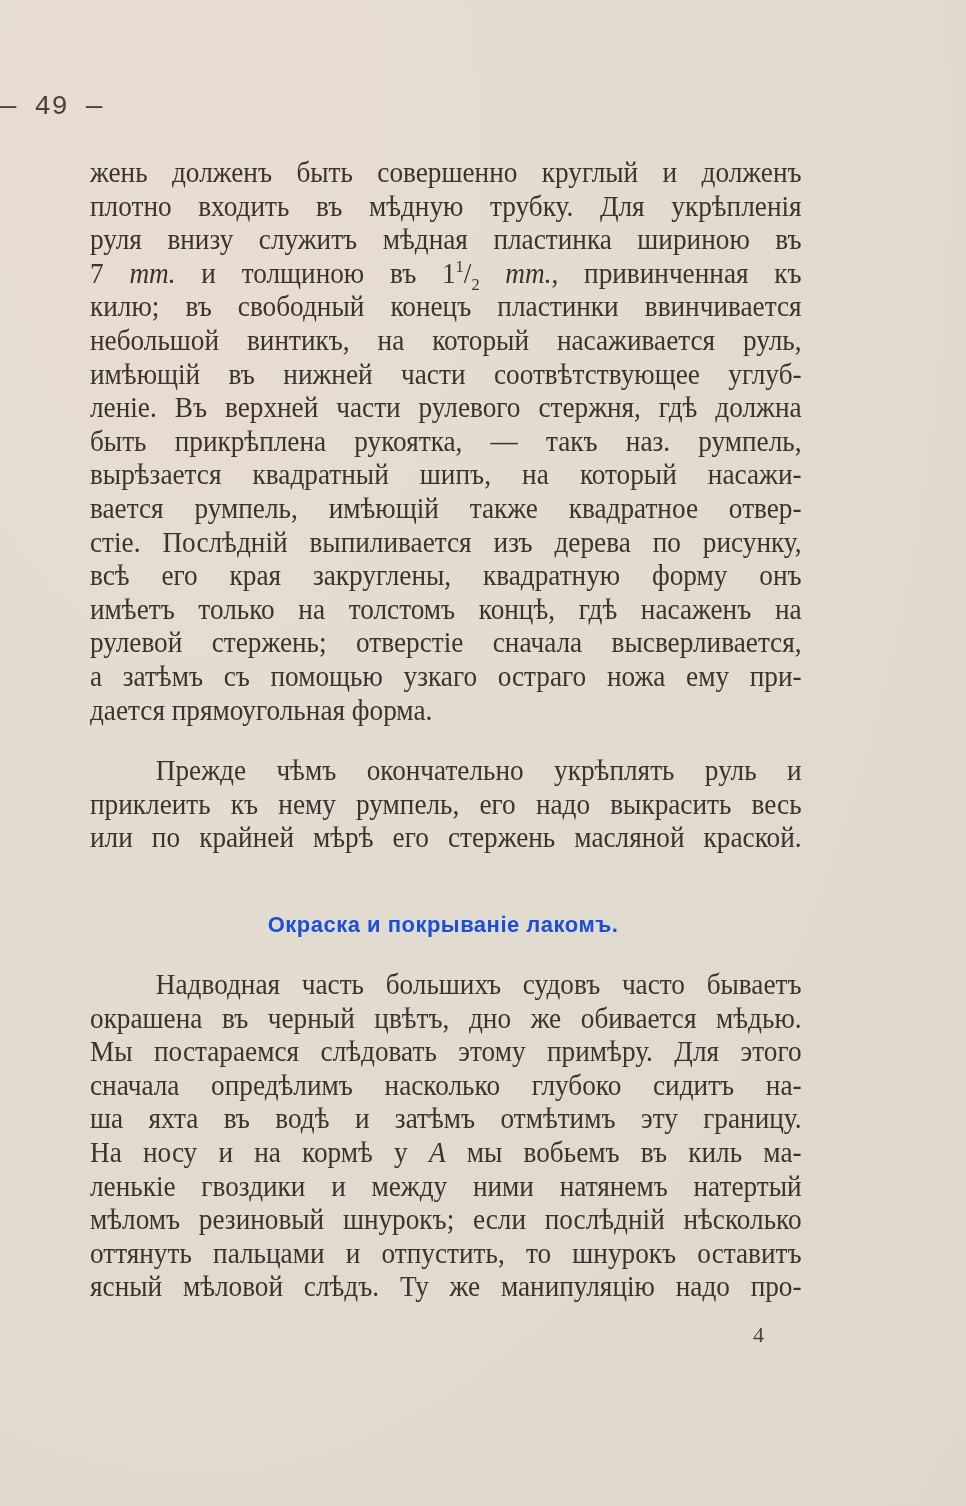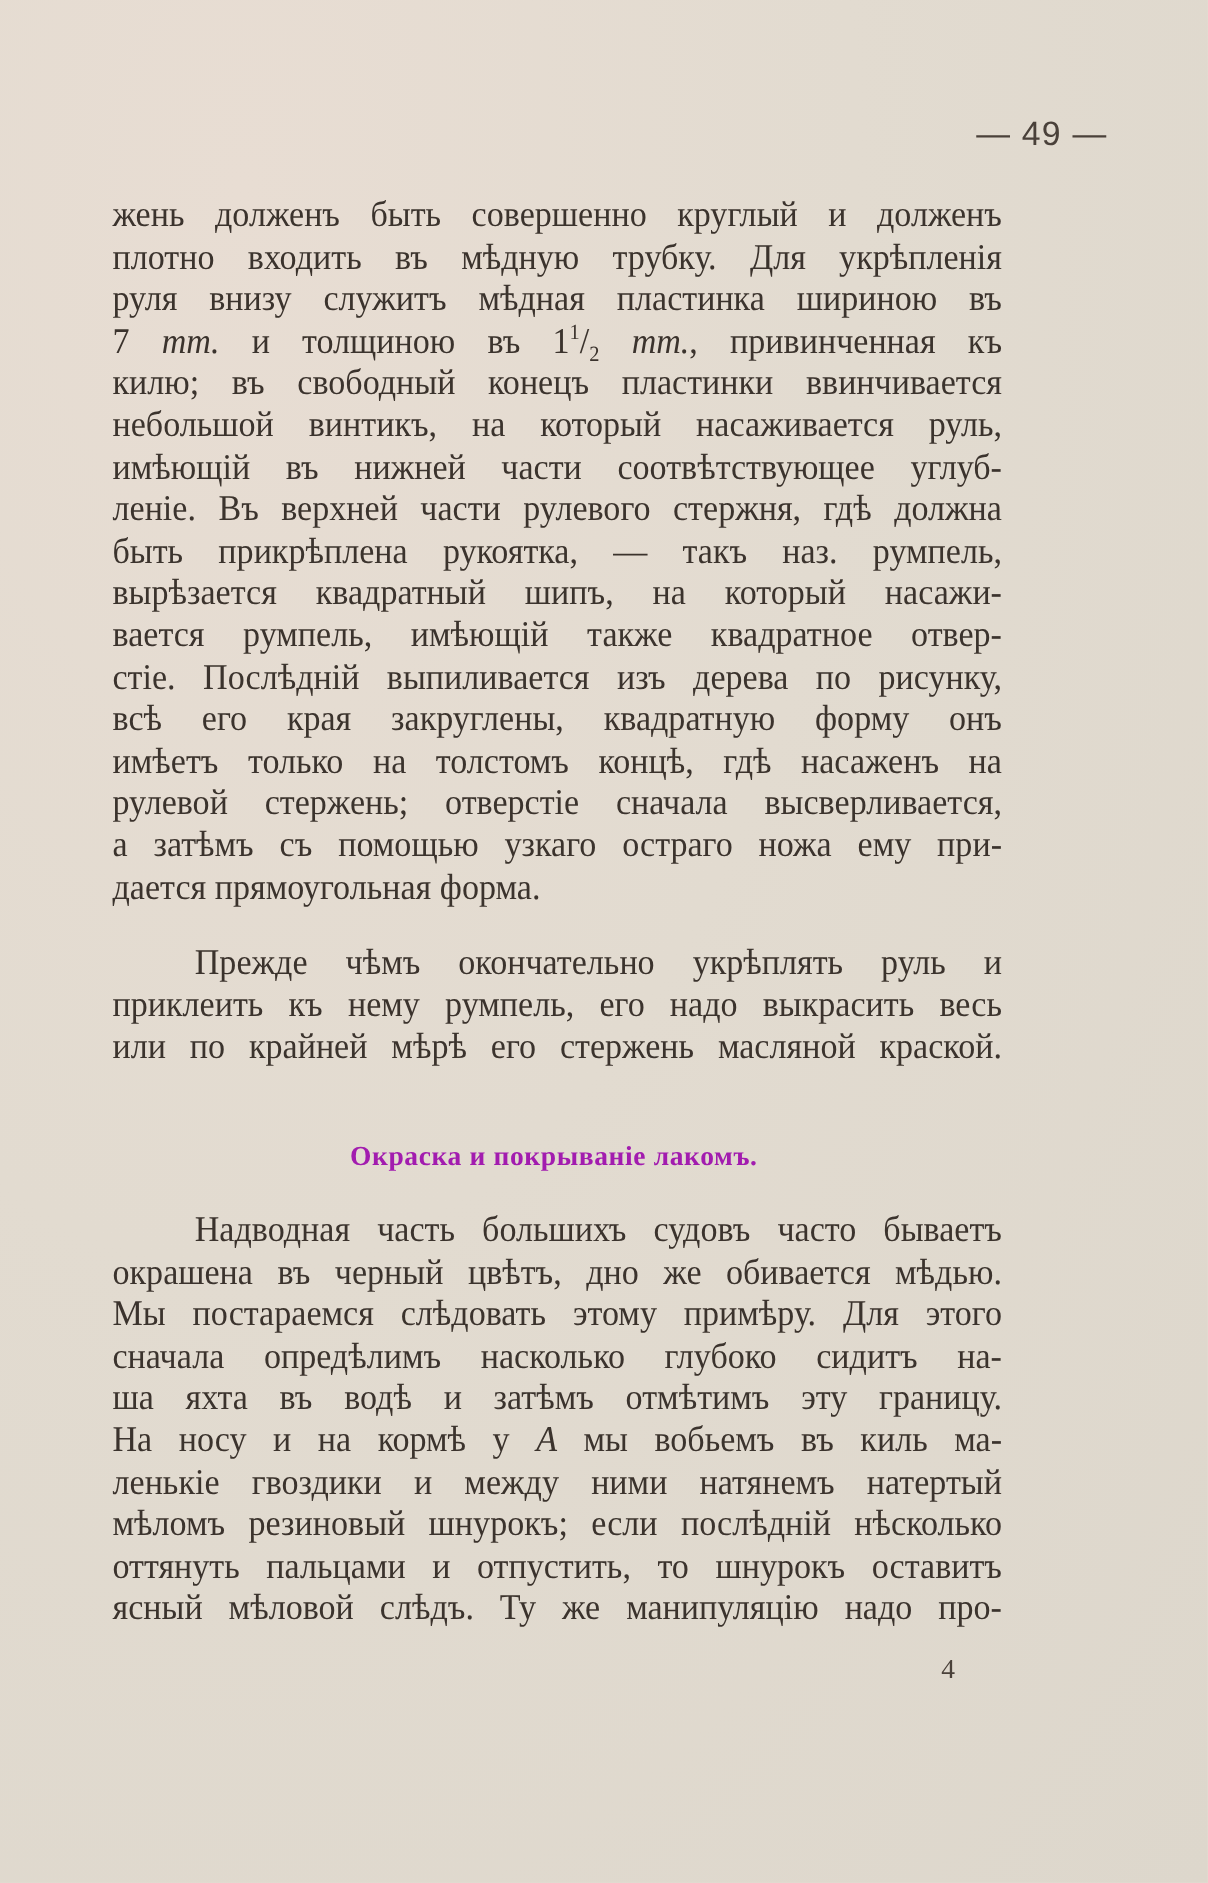--- a/index.html
+++ b/index.html
@@ -14,23 +14,23 @@
       position: relative;
       overflow: hidden;
       color: #3a322c;
       font-family: "DejaVu Serif", "Liberation Serif", serif;
     }
     .page-number-top {
       position: absolute;
       top: 92px;
       left: 0;
       width: 886px;
-      text-align: right;
+      text-align: left;
       font-size: 27px;
-      font-family: Liberation Sans, sans-serif;
+      font-family: Liberation Mono, monospace;
       color: #4a413a;
       letter-spacing: 1px;
     }
     .text-block {
       position: absolute;
       left: 90px;
       width: 712px;
       font-family: "Liberation Serif", serif;
       font-size: 29px;
       line-height: 33.6px;
@@ -54,24 +54,24 @@
     }
     .block-1 { top: 156px; width: 757px; }
     .block-2 { top: 754px; width: 757px; }
     .block-3 { top: 968px; width: 757px; }
     .section-heading {
       position: absolute;
       top: 912px;
       left: 0;
       width: 886px;
       text-align: center;
-      font-family: Liberation Serif, serif;
+      font-family: Liberation Sans, sans-serif;
       font-weight: bold;
       font-size: 22px;
-      color: #a21caf;
+      color: #1d4ed8;
       letter-spacing: 0.5px;
     }
     .signature-mark {
       position: absolute;
       top: 1322px;
       left: 753px;
       font-family: "Liberation Serif", serif;
       font-size: 22px;
       color: #4a413a;
     }

